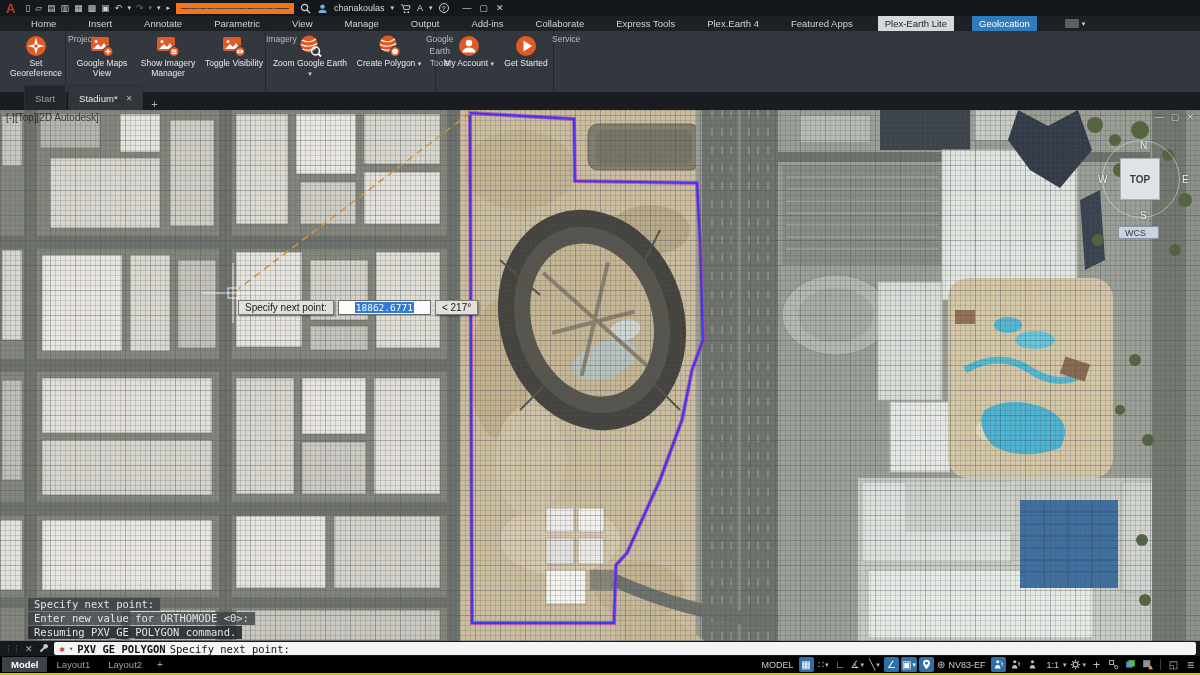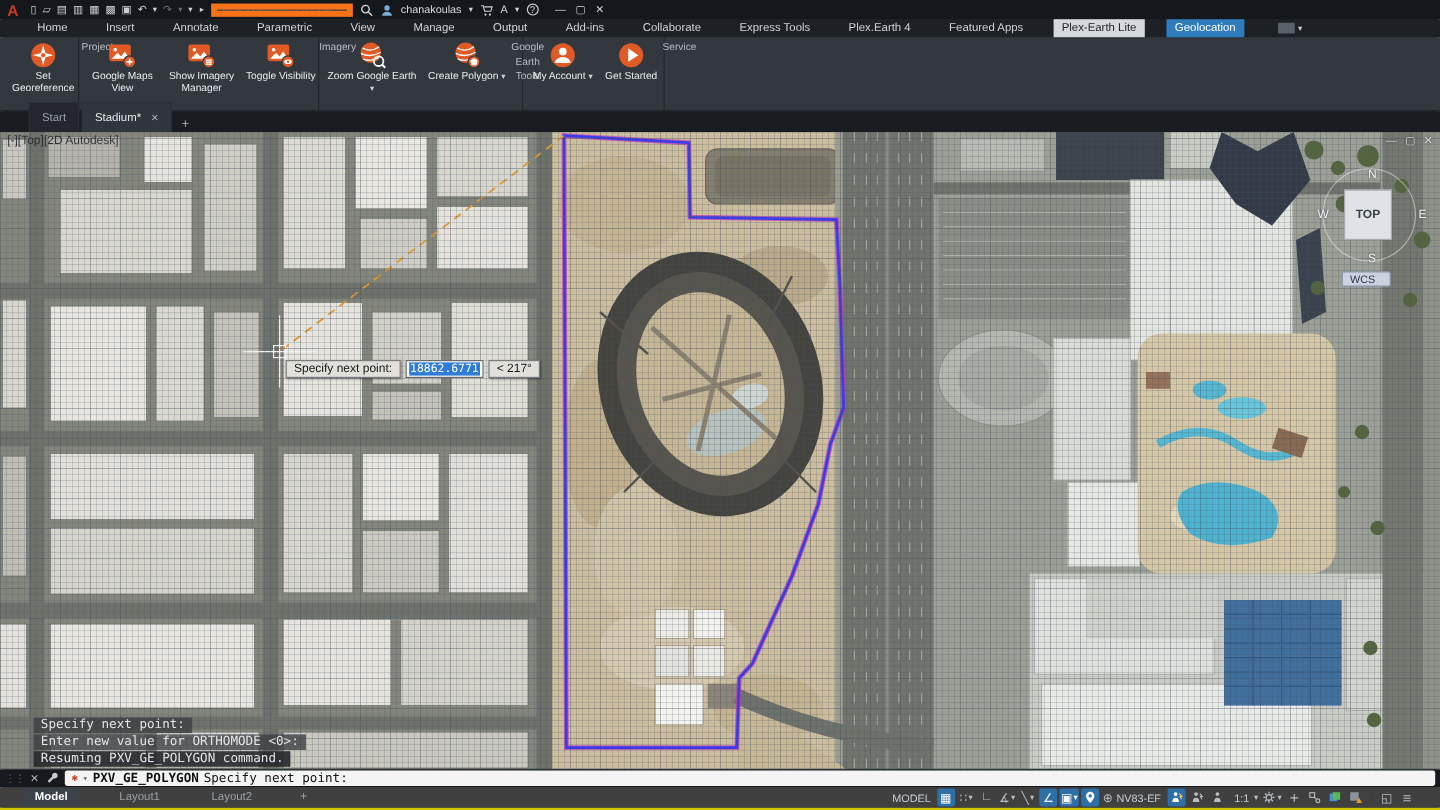--- a/index.html
+++ b/index.html
@@ -70,41 +70,41 @@
   .vc-w { top:40px; left:2px; } .vc-e { top:40px; left:86px; }
   .vc-face { position:absolute; top:24px; left:24px; width:40px; height:42px; background:#dfe2e6;
              border:1px solid #a9adb3; color:#3a3f46; font-weight:bold; font-size:10px;
              display:flex; align-items:center; justify-content:center; }
   .vc-wcs { position:absolute; top:92px; left:22px; padding:0 6px; height:13px; line-height:13px;
             background:#ccd3de; border:1px solid #8894a8; border-radius:2px; color:#2e3a52; font-size:9px; }
 
   .tooltip { position:absolute; top:190px; left:238px; display:flex; gap:4px; align-items:stretch; font-size:10px; }
   .tt-box { background:#e2e0da; border:1px solid #7c7c7c; box-shadow:1px 1px 2px rgba(0,0,0,.45);
             color:#16181a; padding:1px 6px; white-space:nowrap; }
-  .tt-input { background:#fbfbfb; border:1px solid #6b6b6b; padding:1px 2px;
+  .tt-input { background:#fbfbfb; border:1px solid #6b6b6b; padding:1px 16px;
               font-family:"DejaVu Sans Mono", monospace; font-size:9.5px; }
   .tt-input .sel { background:#2e7cd6; color:#fff; padding:0 1px; }
 
   .history { position:absolute; left:28px; bottom:2px; display:flex; flex-direction:column; gap:1px;
              font-family:"DejaVu Sans Mono", monospace; font-size:10.5px; color:#e2e4e6; }
   .history div { background:rgba(58,61,65,.78); padding:0 6px; line-height:13px; width:fit-content; }
   .history div:last-child { background:rgba(40,43,47,.92); }
 
   
   .cmdbar { height:15px; background:#16191d; display:flex; align-items:center; padding:0 4px; gap:5px; }
   .cmd-grip { color:#5c6269; font-size:9px; letter-spacing:-1px; }
   .cmd-x { color:#aeb3b8; font-size:9px; }
   .cmd-field { flex:1; height:13px; background:#f4f4f4; border-radius:2px; display:flex; align-items:center;
                gap:4px; padding:0 6px; color:#101214; font-family:"DejaVu Sans Mono", monospace; font-size:10.5px; }
   .cmd-ico { color:#c04030; font-size:9px; }
   .cmd-caret { color:#55595e; font-size:7px; }
   .cmd-field b { font-weight:bold; }
 
   
-  .statusbar { height:17px; background:#404040; display:flex; align-items:center; padding:0 20px;gap:25px; }
+  .statusbar { height:17px; background:#000000; display:flex; align-items:center; padding:0 2px; }
   .ltab { padding:0 9px; height:15px; line-height:15px; color:#9aa0a6; font-size:9.5px; cursor:default; }
   .ltab.active { background:#3c424a; color:#fff; font-weight:bold; }
   .ltab-new { color:#9aa0a6; padding:0 6px; }
   .sb-spacer { flex:1; }
   .sb-right { display:flex; align-items:center; gap:2px; }
   .sbi { min-width:15px; height:15px; display:flex; align-items:center; justify-content:center;
          color:#b8bdc2; font-size:10px; border-radius:2px; padding:0 1px; cursor:default; }
   .sbi.on { background:#2f6fa8; color:#fff; }
   .sbi .caret { margin-left:1px; color:inherit; }
   .sbi svg { width:11px; height:11px; }

